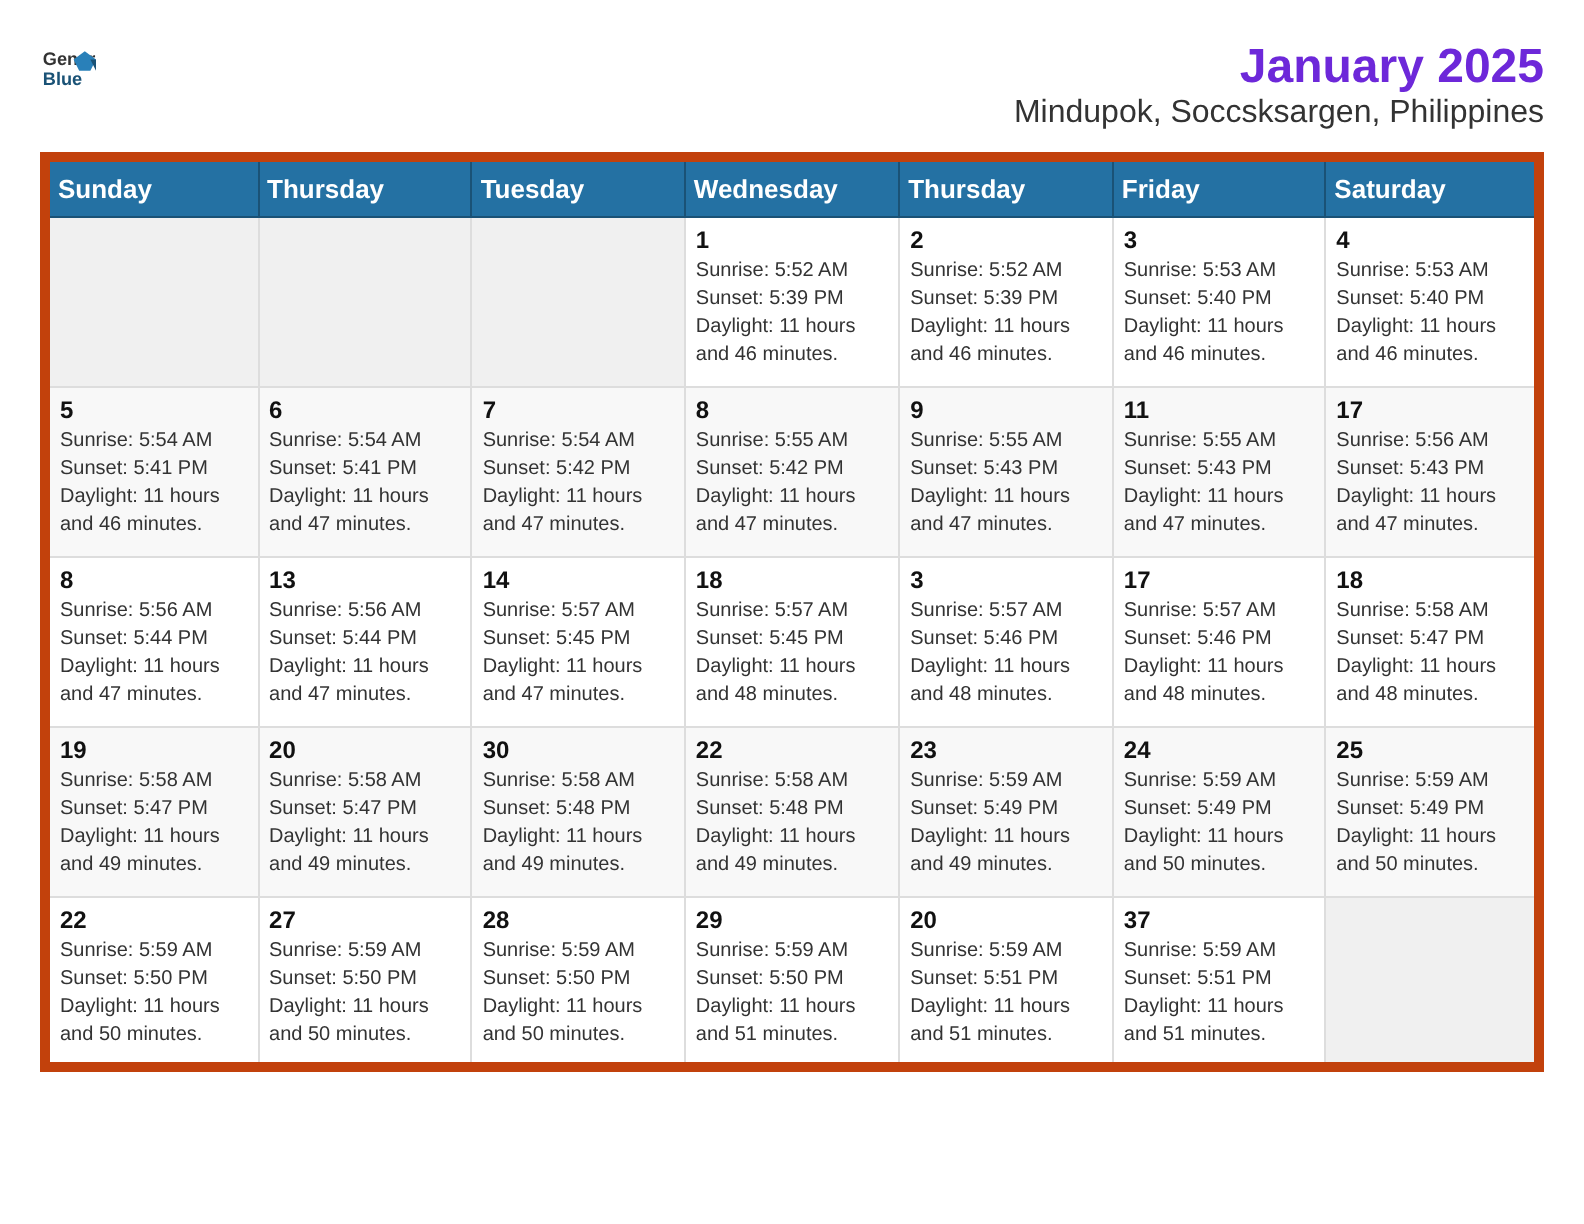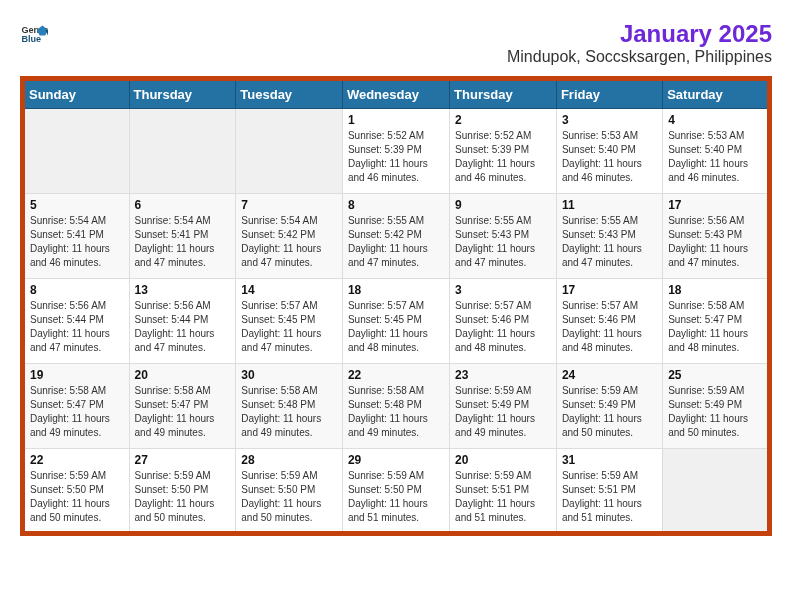--- a/index.html
+++ b/index.html
@@ -299,21 +299,21 @@
 Sunset: 5:50 PM
 Daylight: 11 hours and 51 minutes.</div>
         </td>
         <td>
           <div class="day-number">20</div>
           <div class="day-info" style="white-space: pre-line;">Sunrise: 5:59 AM
 Sunset: 5:51 PM
 Daylight: 11 hours and 51 minutes.</div>
         </td>
         <td>
-          <div class="day-number">31</div>
+          <div class="day-number">37</div>
           <div class="day-info" style="white-space: pre-line;">Sunrise: 5:59 AM
 Sunset: 5:51 PM
 Daylight: 11 hours and 51 minutes.</div>
         </td>
         <td class="empty-cell"></td>
       </tr>
     </tbody>
 </table>
 
 </body></html>

